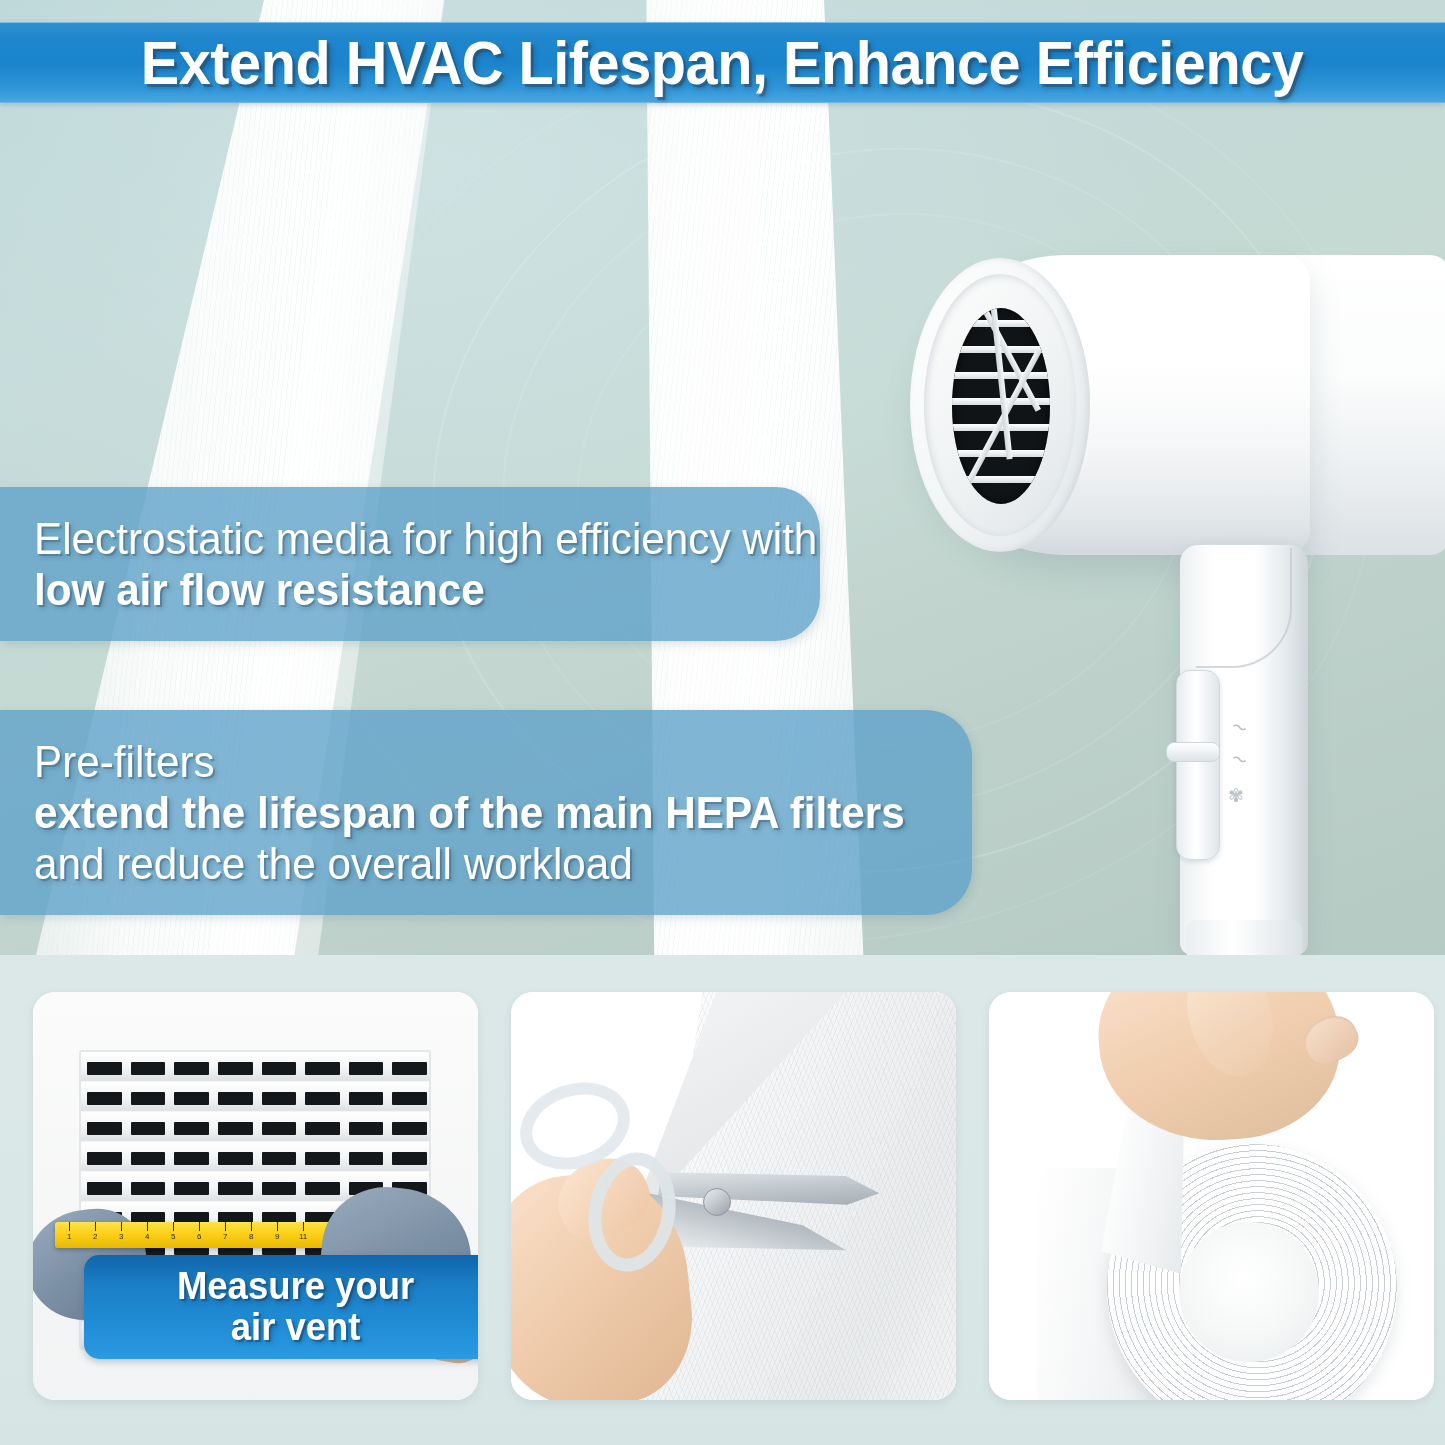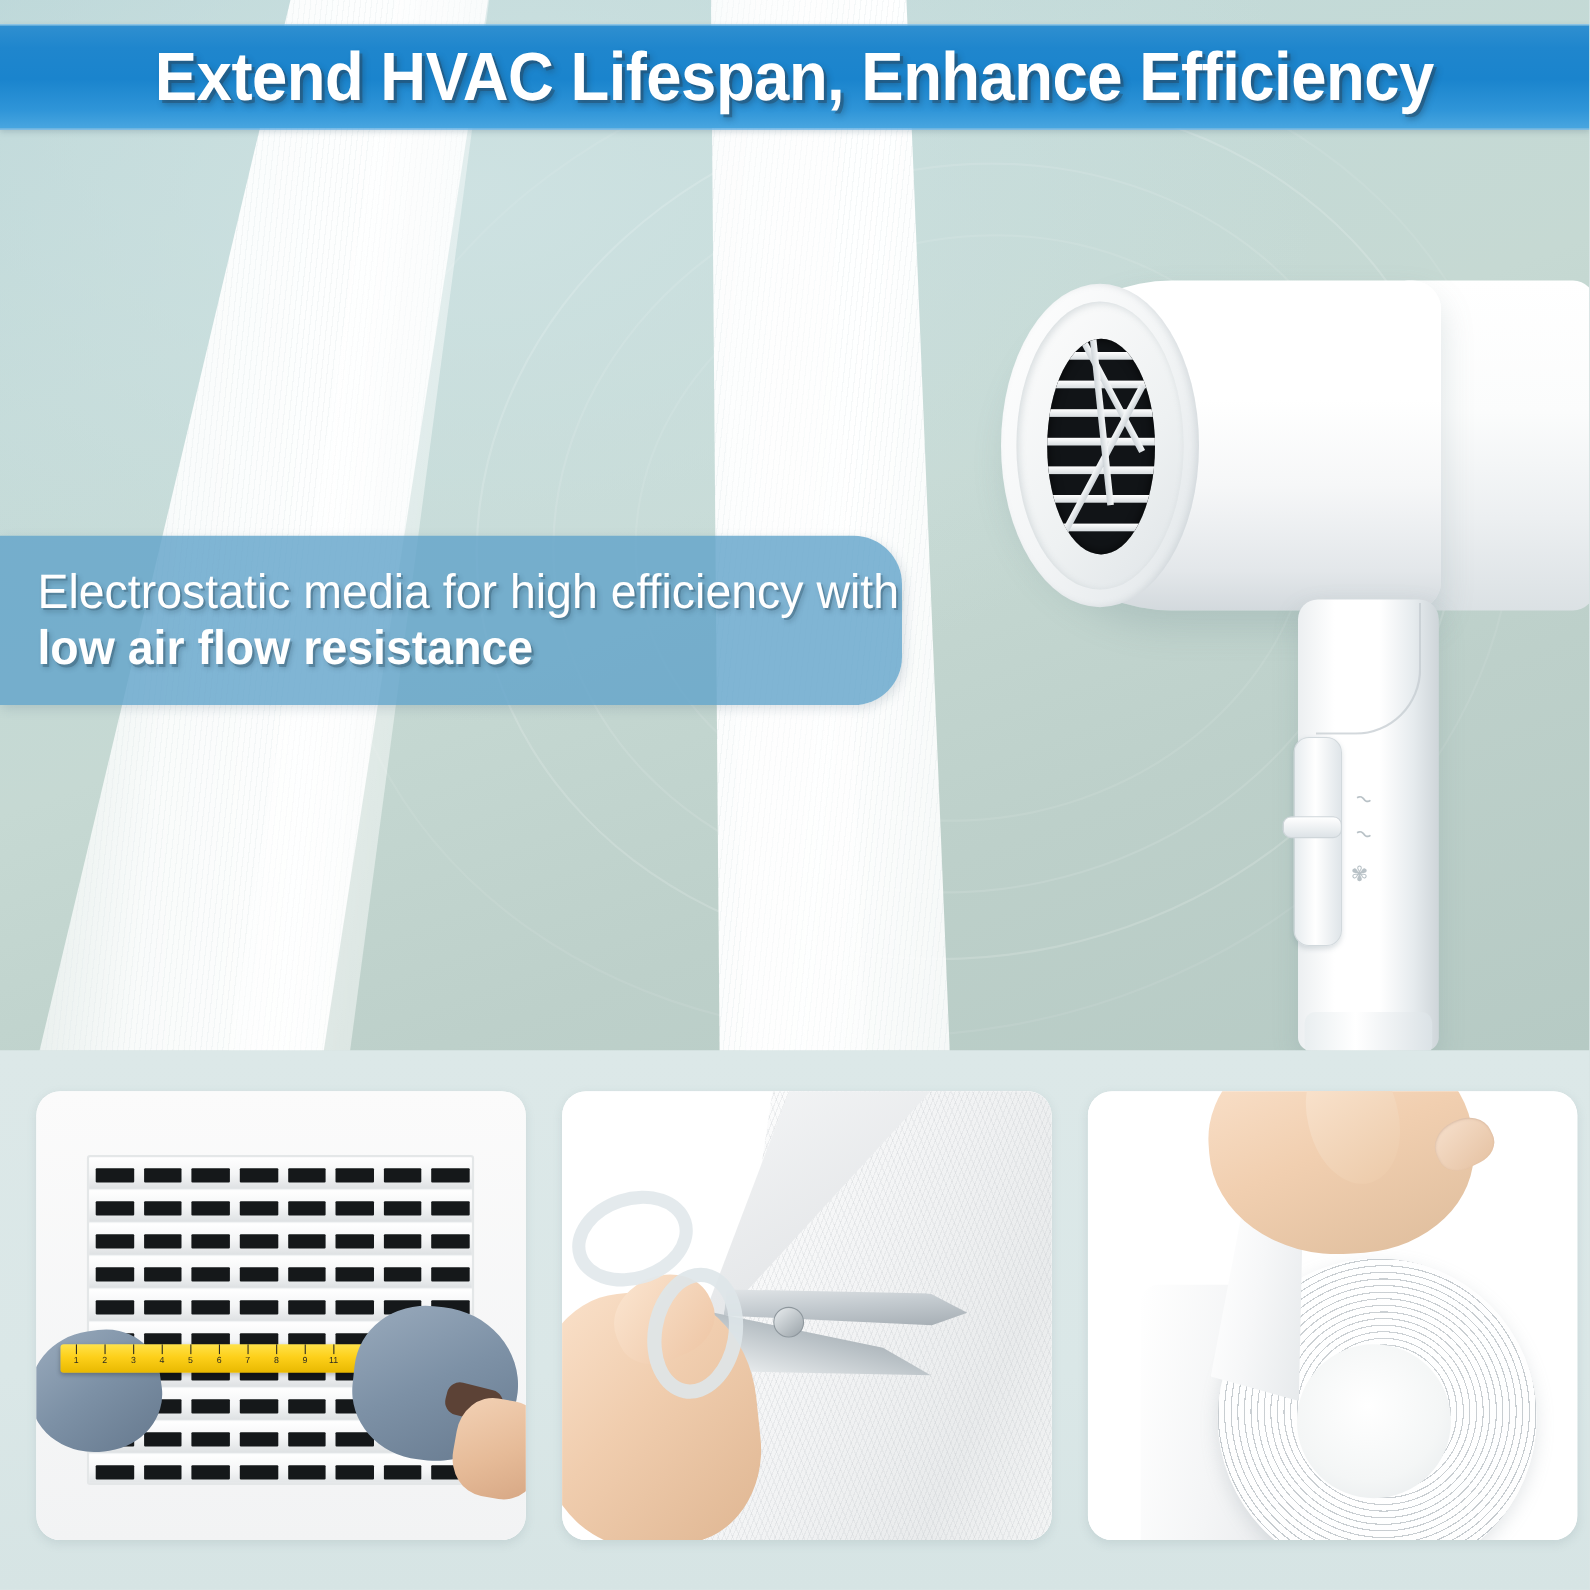--- a/index.html
+++ b/index.html
@@ -60,21 +60,21 @@
     background:linear-gradient(95deg,rgba(255,255,255,.20) 0%, rgba(255,255,255,.45) 50%, rgba(255,255,255,.22) 100%);
   }
   .fiber{
     position:absolute; top:0; width:100%; height:100%;
     background:repeating-linear-gradient(96deg, rgba(222,230,232,.35) 0 1px, rgba(255,255,255,0) 1px 5px);
     opacity:.8;
   }
 
   
   #banner{
-    position:absolute; left:0; top:22px; width:1445px; height:96px;
+    position:absolute; left:0; top:22px; width:1445px; height:81px;
     background:linear-gradient(180deg,#2f8fd0 0%, #1f86cd 22%, #1a84cd 52%, #2f95d8 82%, #49a6e0 100%);
     border-top:1px solid #7cbde8;
     border-bottom:1px solid #6fb4e4;
     box-shadow:0 2px 5px rgba(60,90,110,.22);
     display:flex; align-items:center; justify-content:center;
     z-index:8;
   }
   #banner-title{
     color:#ffffff;
     font-size:62px;
@@ -421,20 +421,25 @@
       <span class="h-icon" id="icon-cool">〜</span>
       <span class="h-icon" id="icon-ion">✾</span>
       <div id="handle-bottom"></div>
     </div>
 
     <div class="callout" id="callout-1">
       <div class="c-line">Electrostatic media for high efficiency with</div>
       <div class="c-line c-bold">low air flow resistance</div>
     </div>
 
+    <div class="callout" id="callout-2">
+      <div class="c-line">Pre-filters</div>
+      <div class="c-line c-bold">extend the lifespan of the main HEPA filters</div>
+      <div class="c-line">and reduce the overall workload</div>
+    </div>
   </div>
 
   <div id="banner">
     <div id="banner-title">Extend HVAC Lifespan, Enhance Efficiency</div>
   </div>
 
   <div id="bottom">
 
     <div class="card" id="card-1">
       <div class="photo">
@@ -578,20 +583,24 @@
           <div class="tick" style="left:300px"></div>
             <div class="num" style="left:296px">12</div>
         </div>
         <div id="tape-case">
           <div id="tape-case-win"></div>
         </div>
         <div class="glove" id="glove-r"></div>
         <div id="cuff-r"></div>
         <div class="skin" id="skin-r"></div>
       </div>
+      <div class="caption" id="caption-1">
+        <div class="cap-line">Measure your</div>
+        <div class="cap-line">air vent</div>
+      </div>
     </div>
 
     <div class="card" id="card-2">
       <div class="photo">
         <div id="c2bg"></div>
         <div id="fabric2">
           <div class="tex"></div>
         </div>
         <div id="fabric2-fold"></div>
         <div class="sciblade" id="blade-a"></div>

